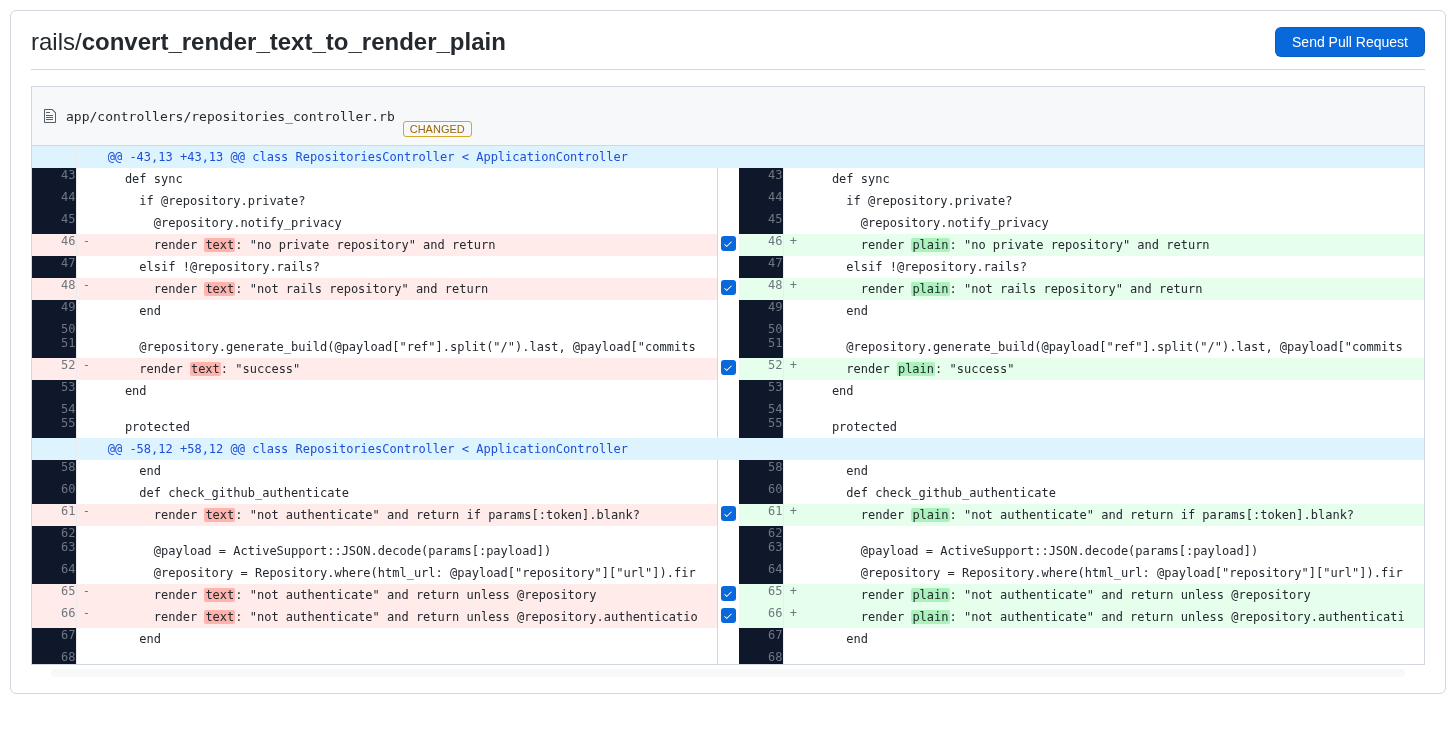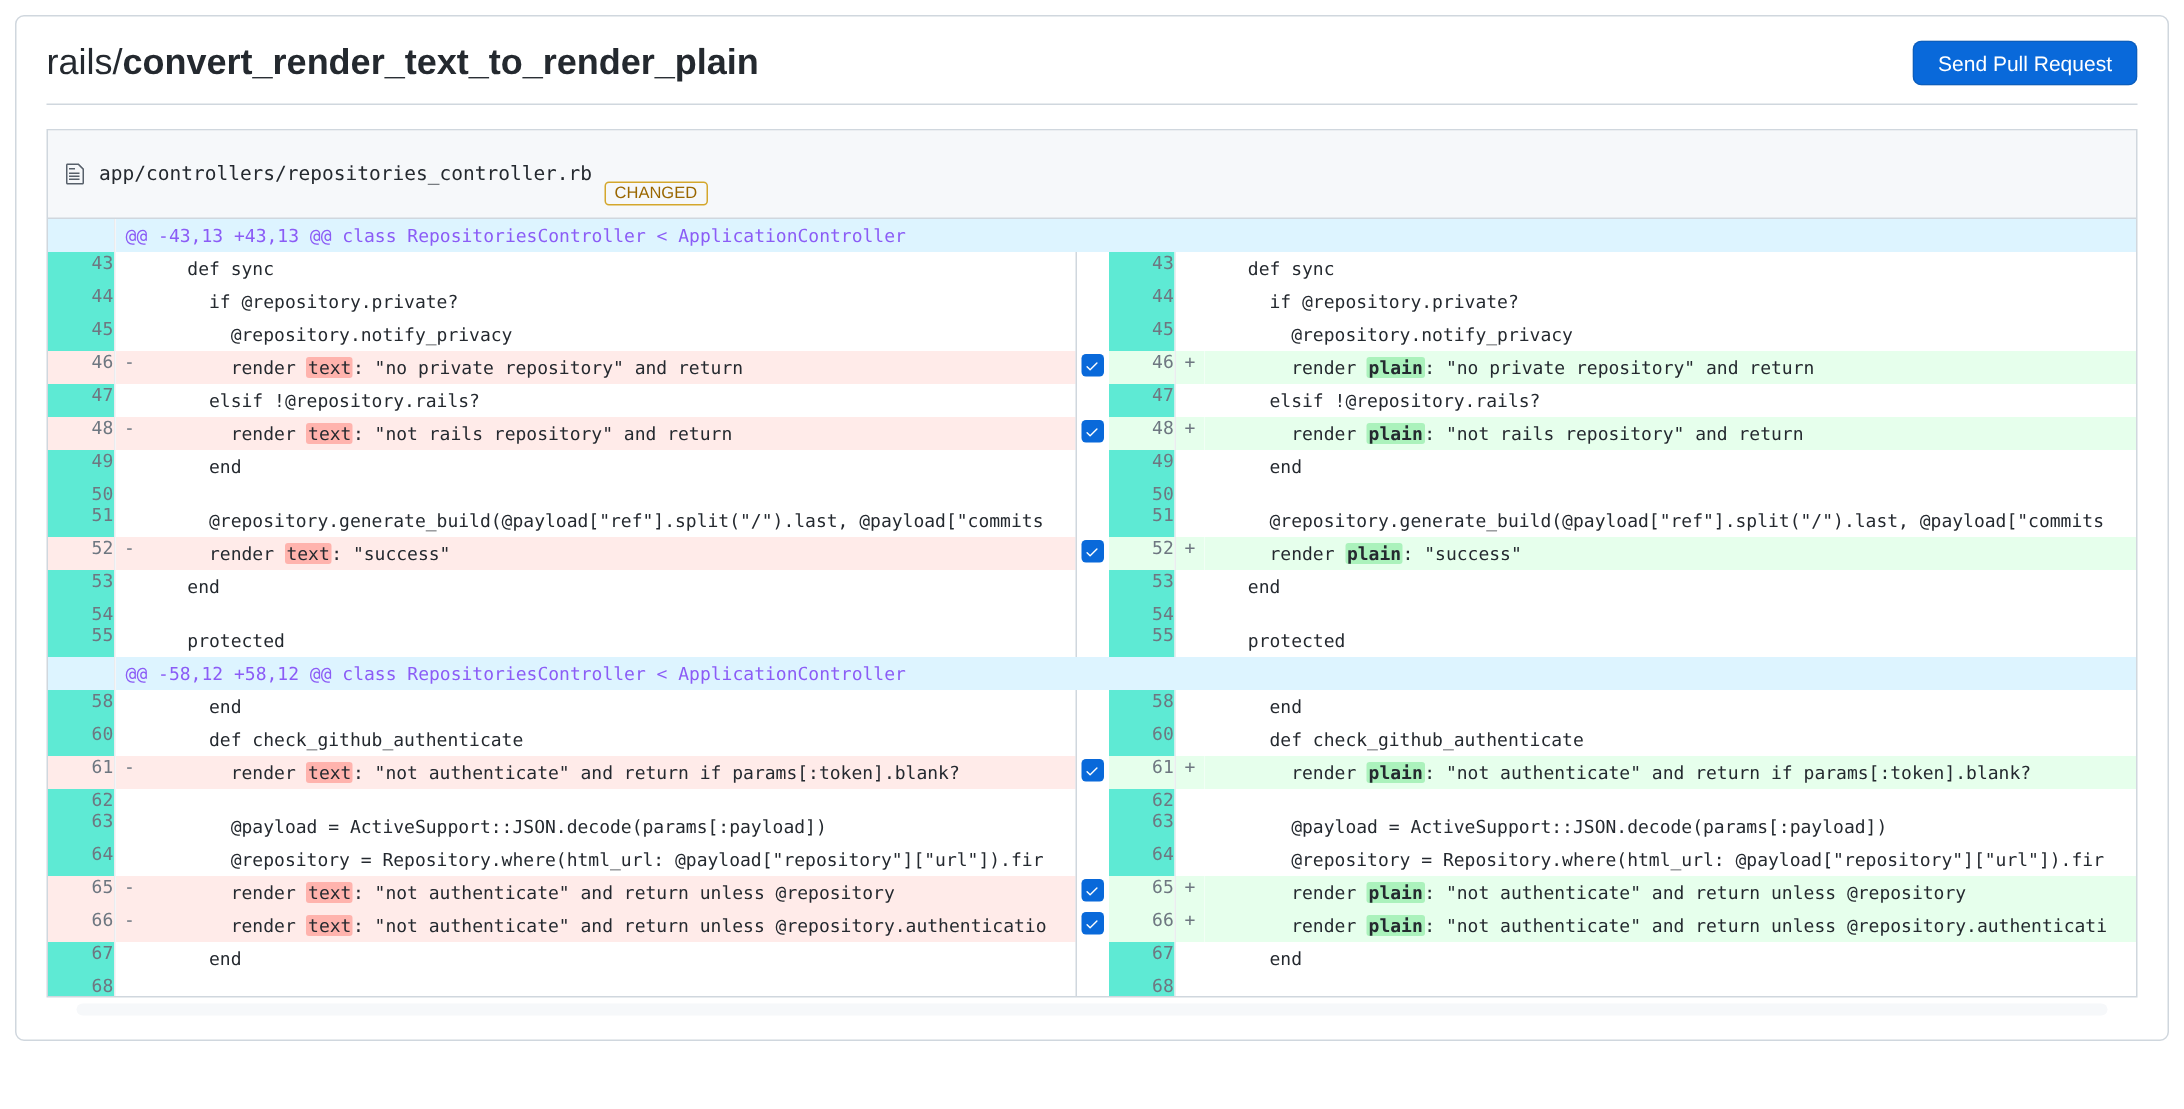--- a/index.html
+++ b/index.html
@@ -10,27 +10,27 @@
 .title .thin { font-weight: 400; }
 .btn-primary { background: #0969da; color: #fff; border: 1px solid rgba(27,31,36,.15); border-radius: 6px; padding: 6px 16px; font-size: 14px; font-weight: 500; cursor: pointer; }
 .file-box { border: 1px solid #d0d7de; border-radius: 0; overflow: hidden; }
 .file-header { background: #f6f8fa; padding: 8px 12px; border-bottom: 1px solid #d0d7de; display: flex; align-items: center; gap: 8px; }
 .file-icon { display: inline-flex; }
 .file-icon svg { fill: #57606a; }
 .file-path { font-family: ui-monospace, SFMono-Regular, Menlo, Consolas, monospace; font-size: 13px; color: #24292f; }
 .badge { border: 1px solid #d4a72c; color: #9a6700; font-size: 11px; padding: 1px 6px; border-radius: 3px; font-weight: 500; margin-top: 26px; }
 .diff-table { width: 100%; border-collapse: collapse; table-layout: fixed; font-family: ui-monospace, SFMono-Regular, Menlo, Consolas, monospace; font-size: 12px; }
 .diff-table td { padding: 0; vertical-align: top; white-space: pre; overflow: hidden; }
-.linenum { width: 44px; text-align: right; padding: 0 10px; color: #6e7781; background: #5eead4; user-select: none; border-right: 1px solid #eaecef; }
+.linenum { width: 44px; text-align: right; padding: 0 10px; color: #6e7781; background: #0f172a; user-select: none; border-right: 1px solid #eaecef; }
 .marker { width: 20px; text-align: center; color: #6e7781; user-select: none; }
 .code { padding: 0 8px; line-height: 22px; overflow: hidden; text-overflow: clip; }
-.hunk-row td { background: #ddf4ff; color: #8b5cf6; }
+.hunk-row td { background: #ddf4ff; color: #1d4ed8; padding-left: 24px; }
 .hunk-row .linenum { background: #ddf4ff; }
 .hl-del { background: #ffb3ad; border-radius: 2px; padding: 0 1px; }
-.hl-add { background: #abf2bc; border-radius: 2px; padding: 0 1px; font-weight: bold; }
+.hl-add { background: #abf2bc; border-radius: 2px; padding: 0 1px; }
 .checkbox-cell { width: 22px; text-align: center; background: #fff; vertical-align: middle; }
 .chk { width: 15px; height: 15px; border-radius: 3px; background: #0969da; display: inline-flex; align-items: center; justify-content: center; cursor: pointer; position: relative; top: 2px; }
 .chk svg { fill: #fff; }
 .left-panel { border-right: 1px solid #d0d7de; }
 .scroll-hint { height: 8px; background: #f6f8fa; border-radius: 4px; margin: 4px 20px 0; }
 </style>
 </head>
 <body>
 
 <div class="page">

